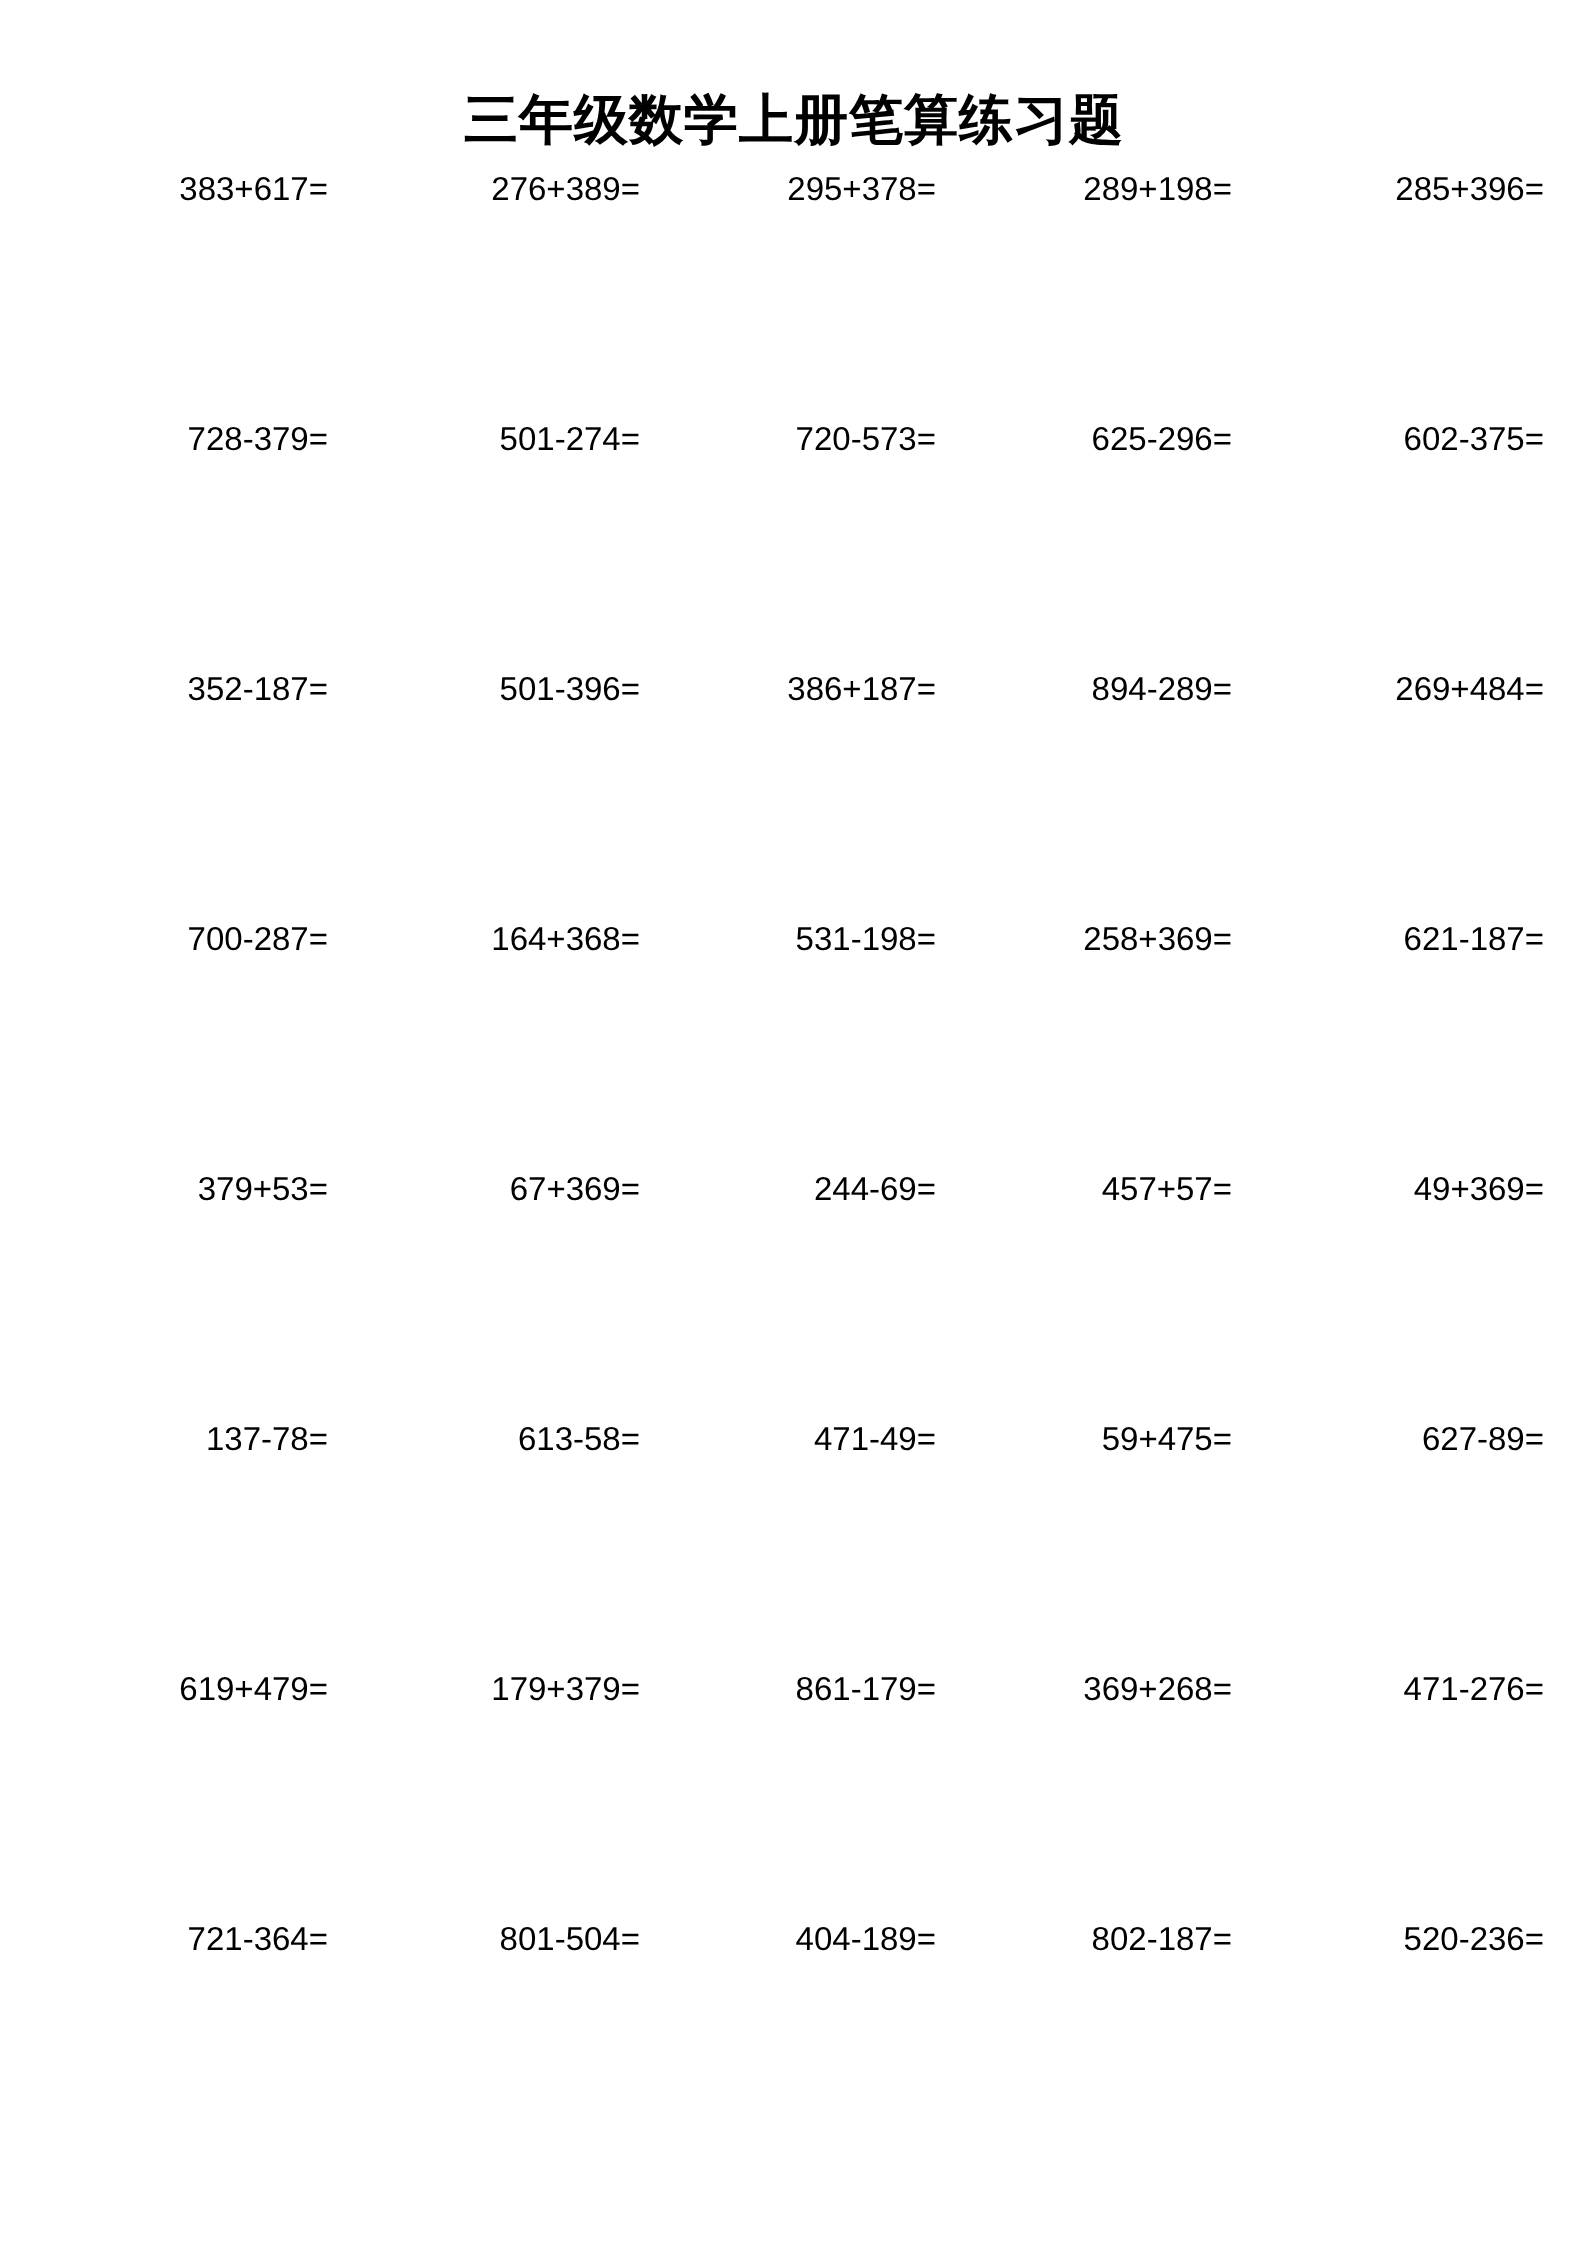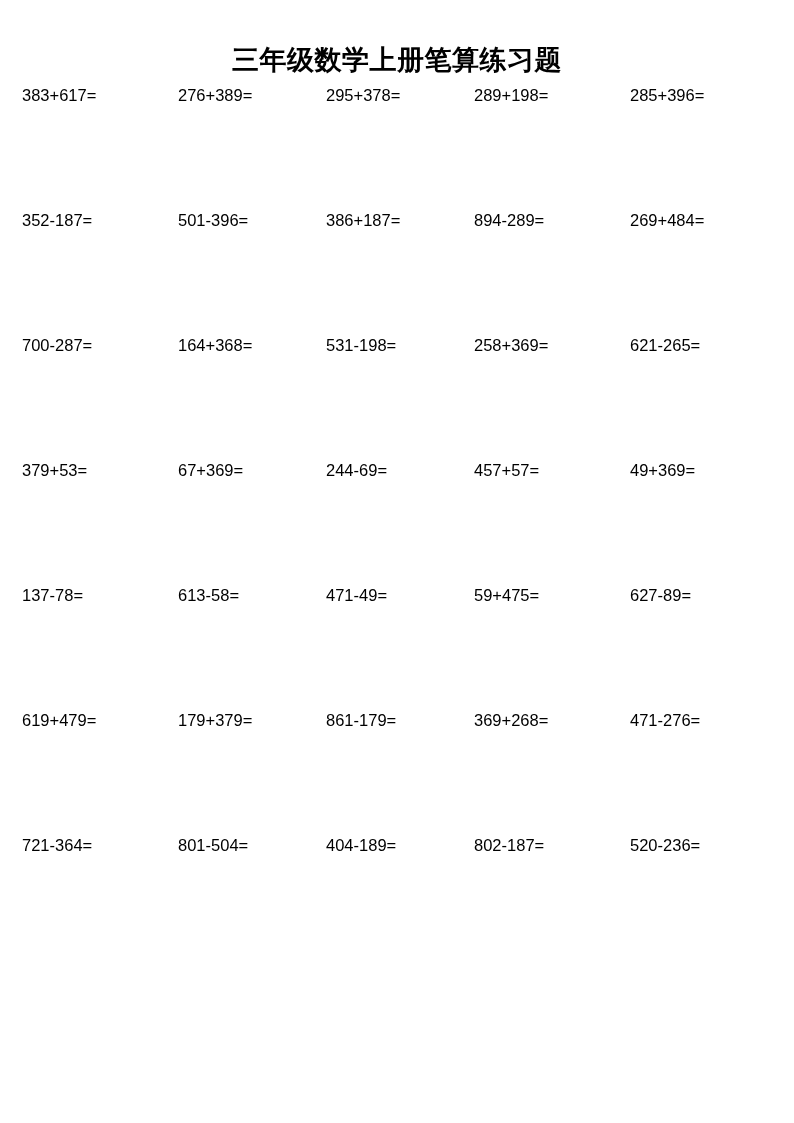--- a/index.html
+++ b/index.html
@@ -53,21 +53,21 @@
     height: 125px;
     align-items: flex-start;
   }
 
   .problem-row.tight {
     height: 83px;
   }
 
   .problem-cell {
     flex: 1 1 20%;
-    text-align: left;
+    text-align: right;
     font-size: 16.5px;
     line-height: 22px;
     font-weight: normal;
     color: #000000;
     white-space: nowrap;
     font-family: "Liberation Sans", sans-serif;
   }
 
   
   .problem-cell.c0 { padding-right: 14px; }
@@ -86,36 +86,43 @@
   <div class="problem-grid">
 
     <div class="problem-row">
       <div class="problem-cell c0">383+617=</div>
       <div class="problem-cell c1">276+389=</div>
       <div class="problem-cell c2">295+378=</div>
       <div class="problem-cell c3">289+198=</div>
       <div class="problem-cell c4">285+396=</div>
     </div>
 
+    <div class="problem-row">
+      <div class="problem-cell c0">728-379=</div>
+      <div class="problem-cell c1">501-274=</div>
+      <div class="problem-cell c2">720-573=</div>
+      <div class="problem-cell c3">625-296=</div>
+      <div class="problem-cell c4">602-375=</div>
+    </div>
 
 
     <div class="problem-row">
       <div class="problem-cell c0">352-187=</div>
       <div class="problem-cell c1">501-396=</div>
       <div class="problem-cell c2">386+187=</div>
       <div class="problem-cell c3">894-289=</div>
       <div class="problem-cell c4">269+484=</div>
     </div>
 
     <div class="problem-row">
       <div class="problem-cell c0">700-287=</div>
       <div class="problem-cell c1">164+368=</div>
       <div class="problem-cell c2">531-198=</div>
       <div class="problem-cell c3">258+369=</div>
-      <div class="problem-cell c4">621-265=</div>
+      <div class="problem-cell c4">621-187=</div>
     </div>
 
     <div class="problem-row">
       <div class="problem-cell c0">379+53=</div>
       <div class="problem-cell c1">67+369=</div>
       <div class="problem-cell c2">244-69=</div>
       <div class="problem-cell c3">457+57=</div>
       <div class="problem-cell c4">49+369=</div>
     </div>
 

